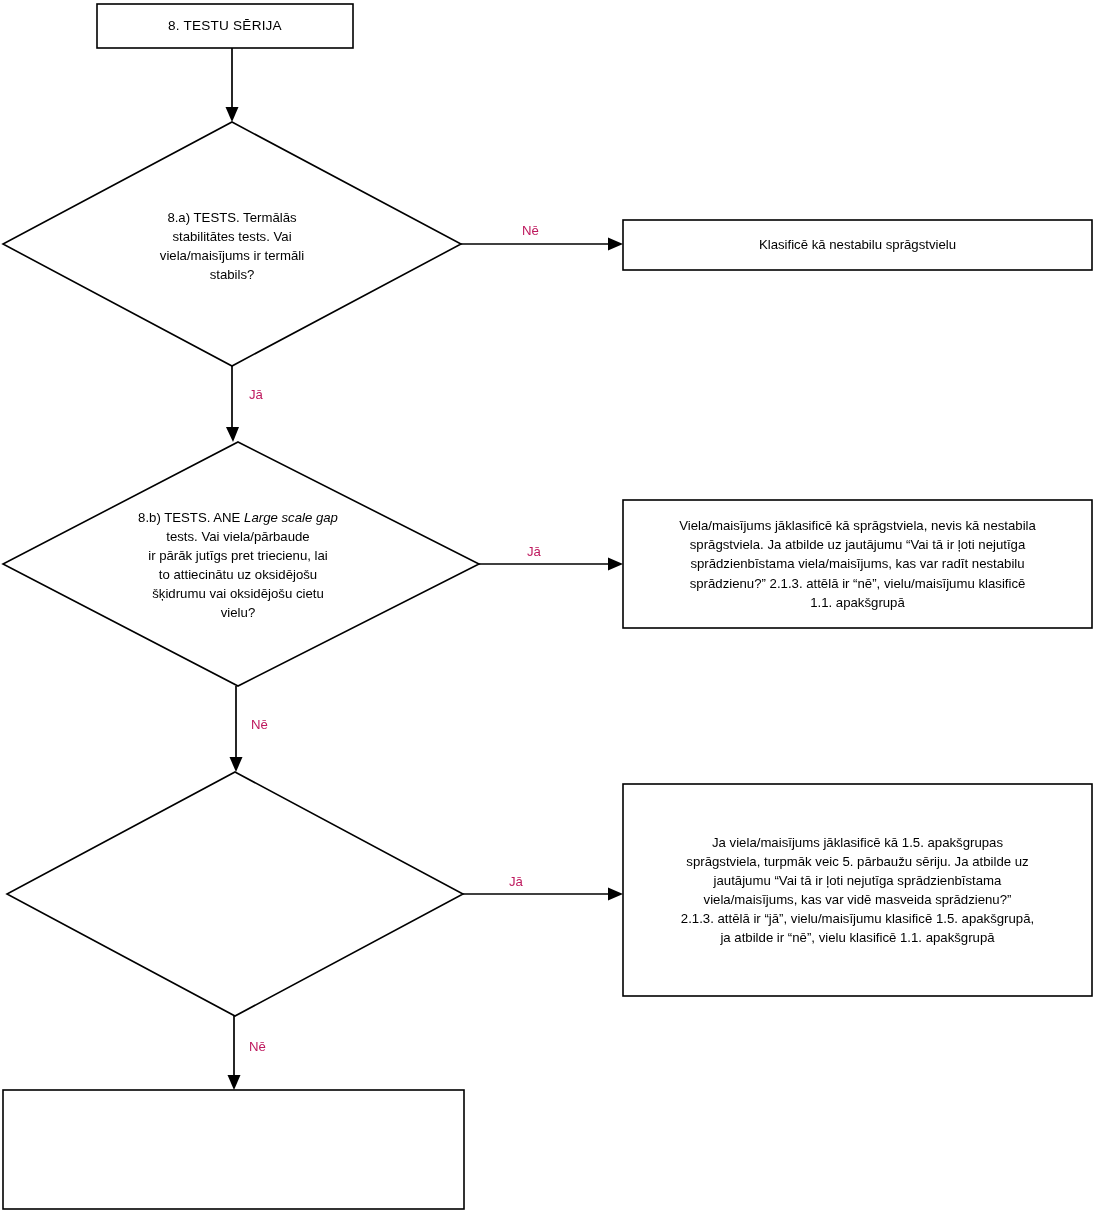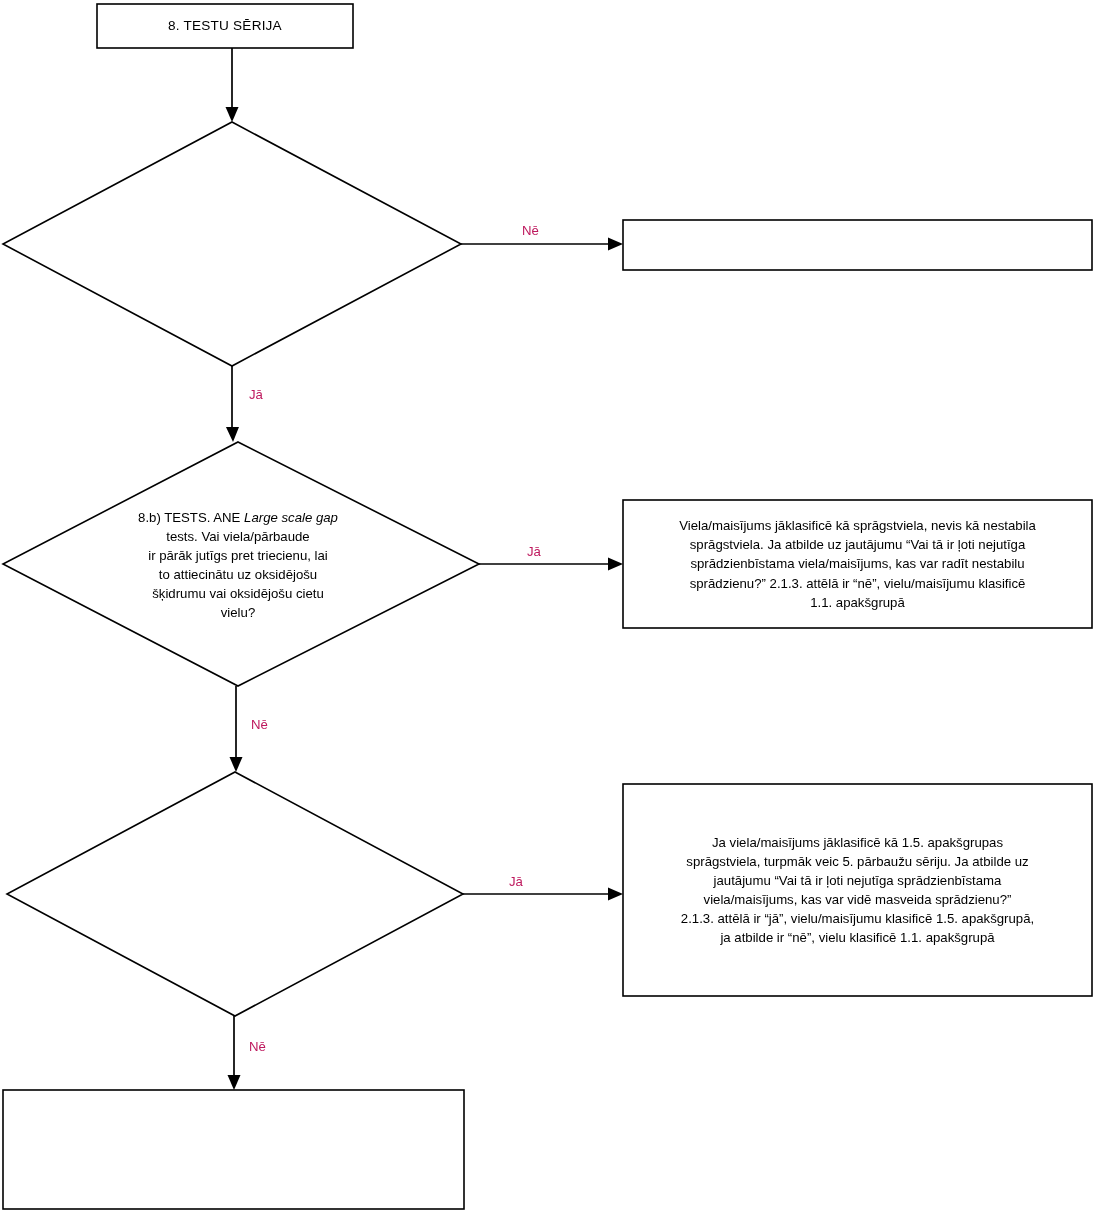--- a/index.html
+++ b/index.html
@@ -129,21 +129,32 @@
     <g>
       <line class="connector" x1="234" y1="1016" x2="234" y2="1081"></line>
       <polygon class="arrowhead" points="234,1090 227.5,1075 240.5,1075"></polygon>
     </g>
   </svg>
 
   <div class="node-text title-text" style="left:97px; top:4px; width:256px; height:44px;">
     <span>8. TESTU SĒRIJA</span>
   </div>
 
-
+  <div class="node-text" style="left:92px; top:202px; width:280px; height:88px;">
+    <span>
+      <span>8.a) TESTS. Termālās</span><br>
+      <span>stabilitātes tests. Vai</span><br>
+      <span>viela/maisījums ir termāli</span><br>
+      <span>stabils?</span>
+    </span>
+  </div>
+
+  <div class="node-text" style="left:623px; top:220px; width:469px; height:50px;">
+    <span>Klasificē kā nestabilu sprāgstvielu</span>
+  </div>
 
   <div class="node-text" style="left:96px; top:506px; width:284px; height:118px;text-align:center;">
     <span>
       <span>8.b) TESTS. ANE <span class="ital">Large scale gap</span></span><br>
       <span>tests. Vai viela/pārbaude</span><br>
       <span>ir pārāk jutīgs pret triecienu, lai</span><br>
       <span>to attiecinātu uz oksidējošu</span><br>
       <span>šķidrumu vai oksidējošu cietu</span><br>
       <span>vielu?</span>
     </span>

